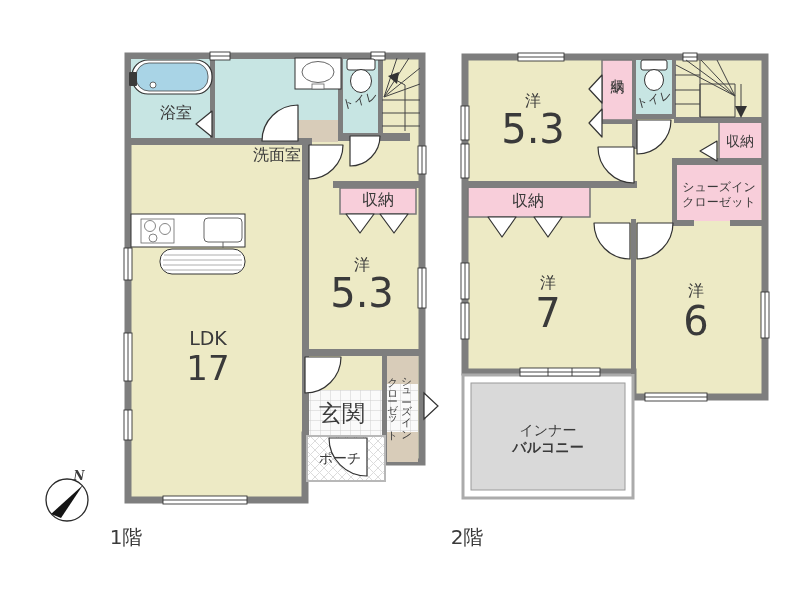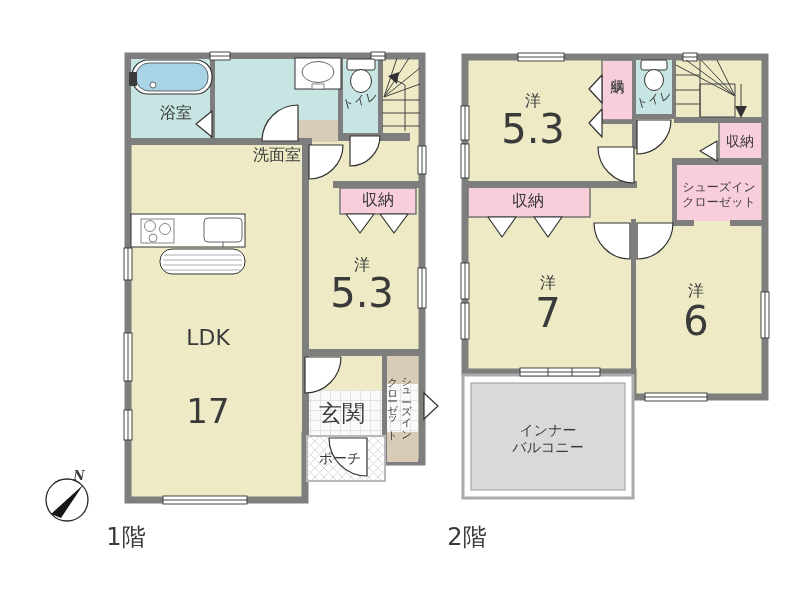--- a/index.html
+++ b/index.html
@@ -11,22 +11,22 @@
   .rot{transform:translate(-50%,-50%) rotate(-15deg);}
   .vlbl{position:absolute;writing-mode:vertical-rl;text-orientation:mixed;color:#3a3a3a;
         letter-spacing:1px;}
   .vlbl span{display:block;}
   .fs10{font-size:10.5px;line-height:14px;}
   .fs12{font-size:12px;}
   .fs14{font-size:14px;}
   .fs15{font-size:14px;}
   .fs16{font-size:16px;}
   .fs17{font-size:23px;}
-  .fs20{font-size:24px;}
-  .fs21{font-size:22px;}
+  .fs20{font-size:20px;}
+  .fs21{font-size:19px;}
   .fs30{font-size:40px;}
   .fs34{font-size:34px;}
   .compass-n{font-family:"DejaVu Serif","Liberation Serif",serif;font-style:italic;font-weight:bold;}
 </style>
 </head>
 <body>
 
 <div id="canvas">
 
 <svg id="plan-svg" width="800" height="600" viewBox="0 0 800 600">
@@ -234,21 +234,21 @@
   </g>
 </svg>
 
 <div class="lbl fs16" style="left:176px;top:113px;">浴室</div>
 <div class="lbl fs16" style="left:277px;top:111px;margin-top:44px;">洗面室</div>
 <div class="lbl rot fs12" style="left:360px;top:100px;">トイレ</div>
 <div class="lbl fs16" style="left:378px;top:200px;">収納</div>
 <div class="lbl fs16" style="left:362px;top:265px;">洋</div>
 <div class="lbl fs30" style="left:362px;top:293px;">5.3</div>
 <div class="lbl fs21" style="left:208px;top:338px;">LDK</div>
-<div class="lbl fs34" style="left:208px;top:368px;margin-top:43px;">17</div>
+<div class="lbl fs34" style="left:208px;top:368px;">17</div>
 <div class="lbl fs17" style="left:342px;top:413px;">玄関</div>
 <div class="lbl fs15" style="left:340px;top:458px;">ポーチ</div>
 <div class="vlbl fs10" style="left:386px;top:370px;height:94px;">
   <span>シューズイン</span>
   <span>クローゼット</span>
 </div>
 <div class="lbl fs20" style="left:126px;top:537px;">1階</div>
 
 <div class="lbl fs16" style="left:533px;top:101px;">洋</div>
 <div class="lbl fs30" style="left:533px;top:129px;">5.3</div>
@@ -258,18 +258,18 @@
 <div class="lbl rot fs12" style="left:654px;top:99px;">トイレ</div>
 <div class="lbl fs14" style="left:740px;top:141px;">収納</div>
 <div class="lbl fs12" style="left:719px;top:187px;">シューズイン</div>
 <div class="lbl fs12" style="left:719px;top:202px;">クローゼット</div>
 <div class="lbl fs16" style="left:528px;top:201px;">収納</div>
 <div class="lbl fs16" style="left:548px;top:283px;">洋</div>
 <div class="lbl fs30" style="left:548px;top:313px;">7</div>
 <div class="lbl fs16" style="left:696px;top:291px;">洋</div>
 <div class="lbl fs30" style="left:696px;top:321px;">6</div>
 <div class="lbl fs15" style="left:548px;top:430px;">インナー</div>
-<div class="lbl fs15" style="left:548px;top:447px;">バルコニー</div>
+<div class="lbl fs15" style="left:548px;top:447px;font-weight:bold;">バルコニー</div>
 <div class="lbl fs20" style="left:467px;top:537px;text-align:right;">2階</div>
 
 <div class="lbl fs12 compass-n" style="left:79px;top:476px;">N</div>
 
 </div>
 
 </body></html>

